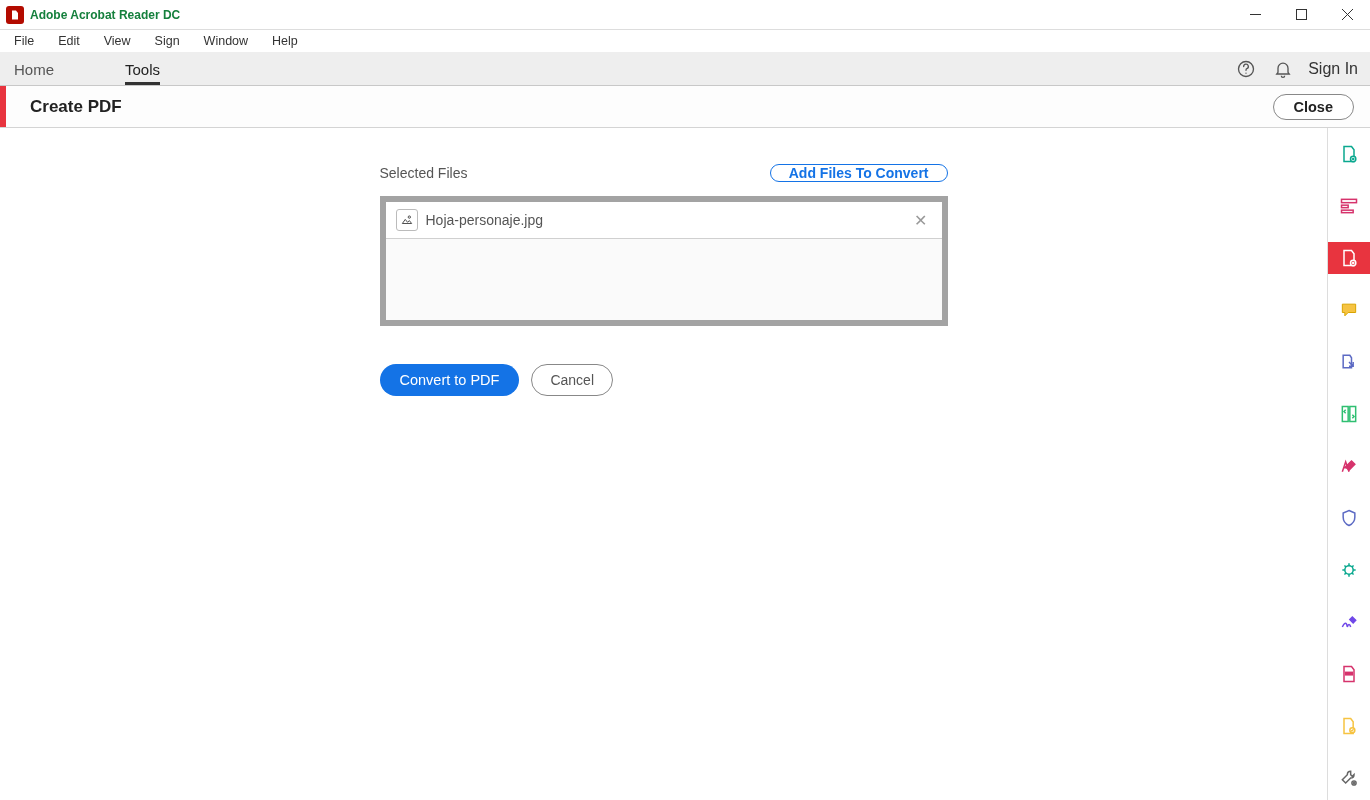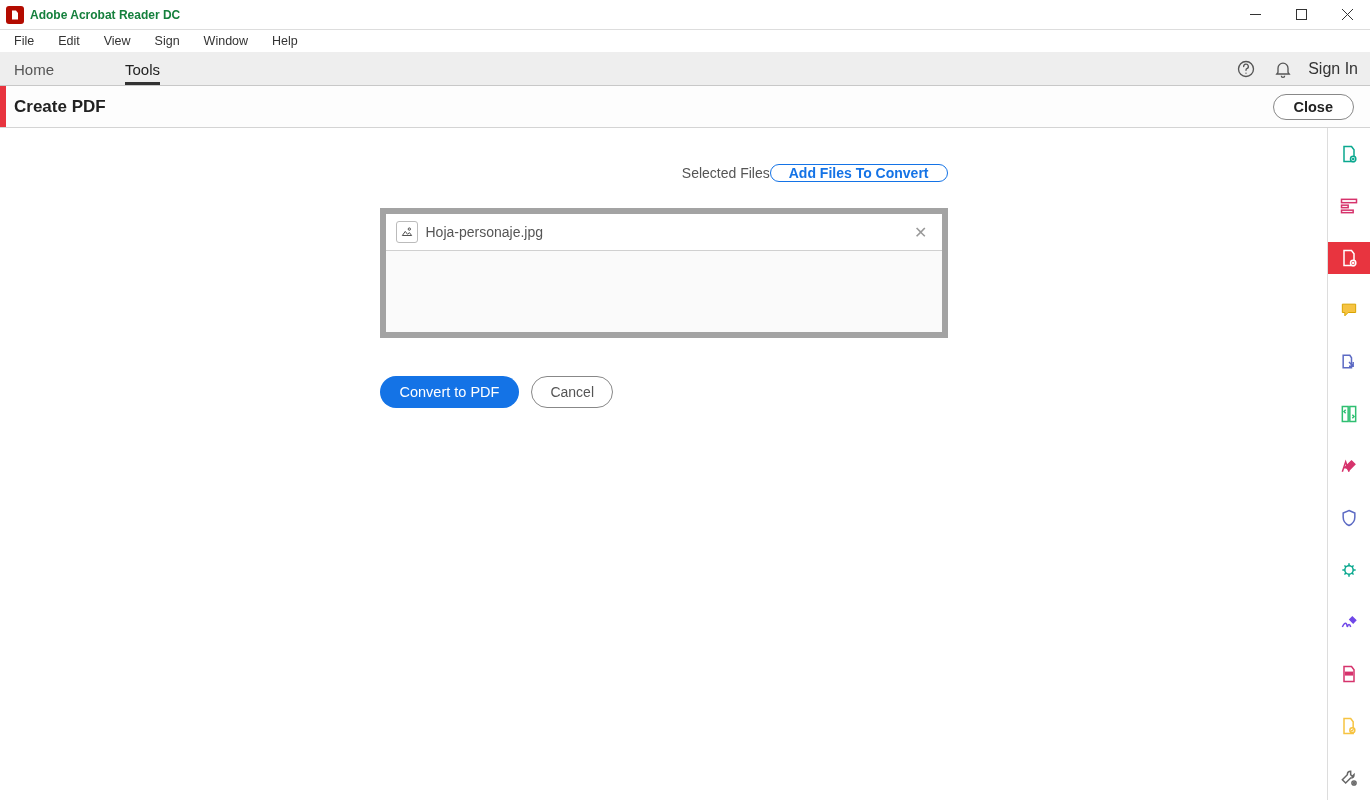--- a/index.html
+++ b/index.html
@@ -26,28 +26,28 @@
   .tab.active { color: #222; border-bottom: 3px solid #333; padding-bottom: 4px; margin-left: 39px; }
   .tabstrip-right { display: flex; align-items: center; gap: 13px; }
   .icon-btn { width: 24px; height: 24px; display: flex; align-items: center; justify-content: center; cursor: pointer; }
   .icon-btn svg { width: 20px; height: 20px; }
   .signin { font-size: 16px; color: #333; cursor: pointer; font-weight: 500; }
 
   
   .toolhdr { height: 42px; background: #fdfdfd; border-bottom: 1px solid #d4d4d4; display: flex; align-items: center; justify-content: space-between; padding-right: 16px; }
   .toolhdr-left { display: flex; align-items: center; height: 100%; }
   .red-bar { width: 6px; height: 100%; background: #e8343f; }
-  .tool-title { font-size: 17px; font-weight: 600; color: #222; margin-left: 8px; }
+  .tool-title { font-size: 17px; font-weight: 600; color: #222; margin-left: 24px; }
   .close-btn { border: 1px solid #888; border-radius: 18px; padding: 4px 20px; font-size: 14.5px; font-weight: 700; color: #222; background: #fff; cursor: pointer; }
 
   
   .main-area { position: relative; height: calc(800px - 30px - 22px - 34px - 42px); display: flex; }
   .content { flex: 1; padding-top: 36px; display: flex; justify-content: center; }
   .center-col { width: 568px; }
-  .sel-hdr { display: flex; justify-content: flex-end; align-items: center; margin-bottom: 26px; }
+  .sel-hdr { display: flex; justify-content: space-between; align-items: center; margin-bottom: 14px; }
   .sel-label { font-size: 14px; color: #555; }
   .add-btn { border: 1px solid #1473e6; color: #1473e6; font-weight: 600; font-size: 14px; padding: 0 18px; border-radius: 18px; background: #fff; cursor: pointer; }
   .files-box { border: 6px solid #a3a3a3; height: 130px; background: #fafafa; }
   .file-row { height: 37px; border-bottom: 1px solid #d0d0d0; display: flex; align-items: center; padding: 0 10px; justify-content: space-between; background: #fff; }
   .file-left { display: flex; align-items: center; gap: 8px; }
   .file-thumb { width: 22px; height: 22px; border: 1px solid #bbb; border-radius: 3px; display: flex; align-items: center; justify-content: center; background: #fff; }
   .file-thumb svg { width: 14px; height: 14px; }
   .file-name { font-size: 14px; color: #555; }
   .file-remove { color: #999; cursor: pointer; font-size: 16px; padding: 2px 4px; }
   .actions { margin-top: 38px; display: flex; gap: 12px; }

